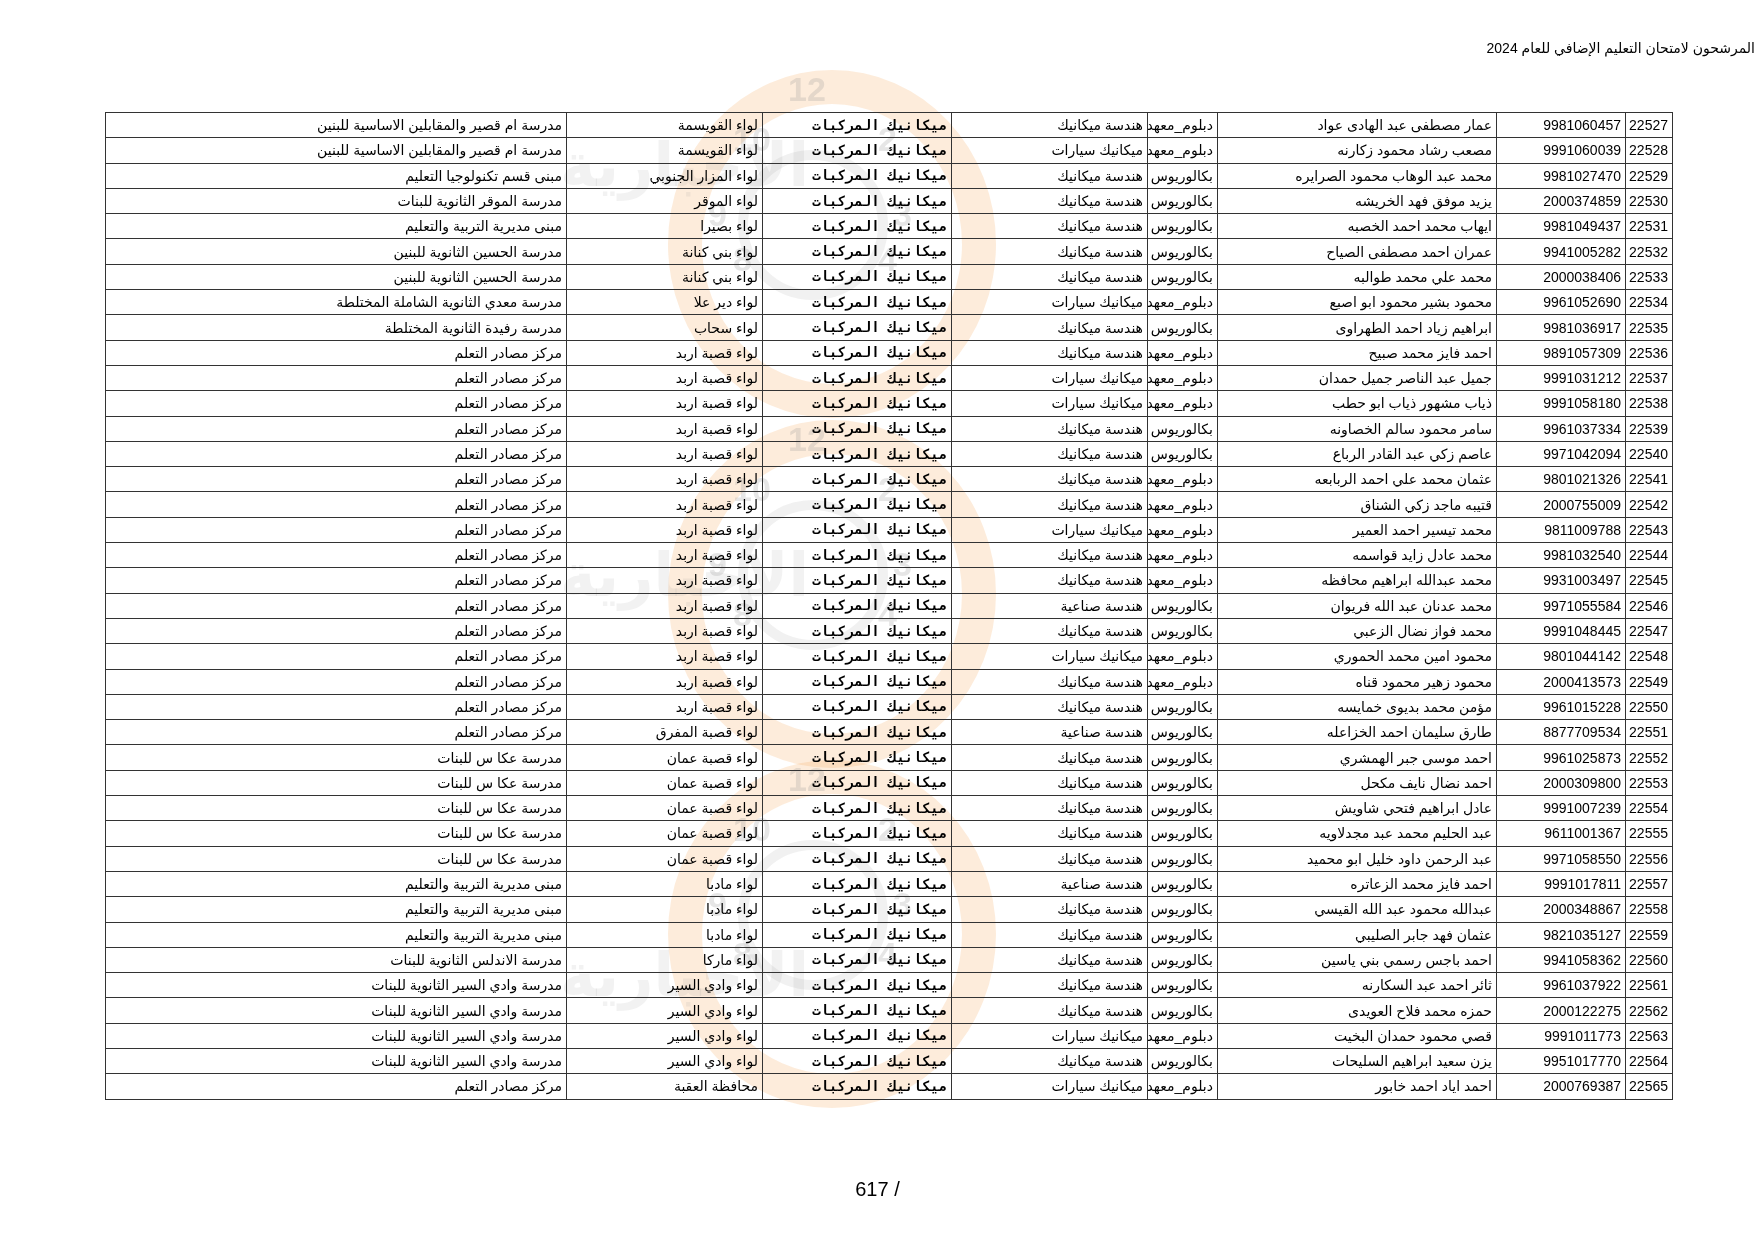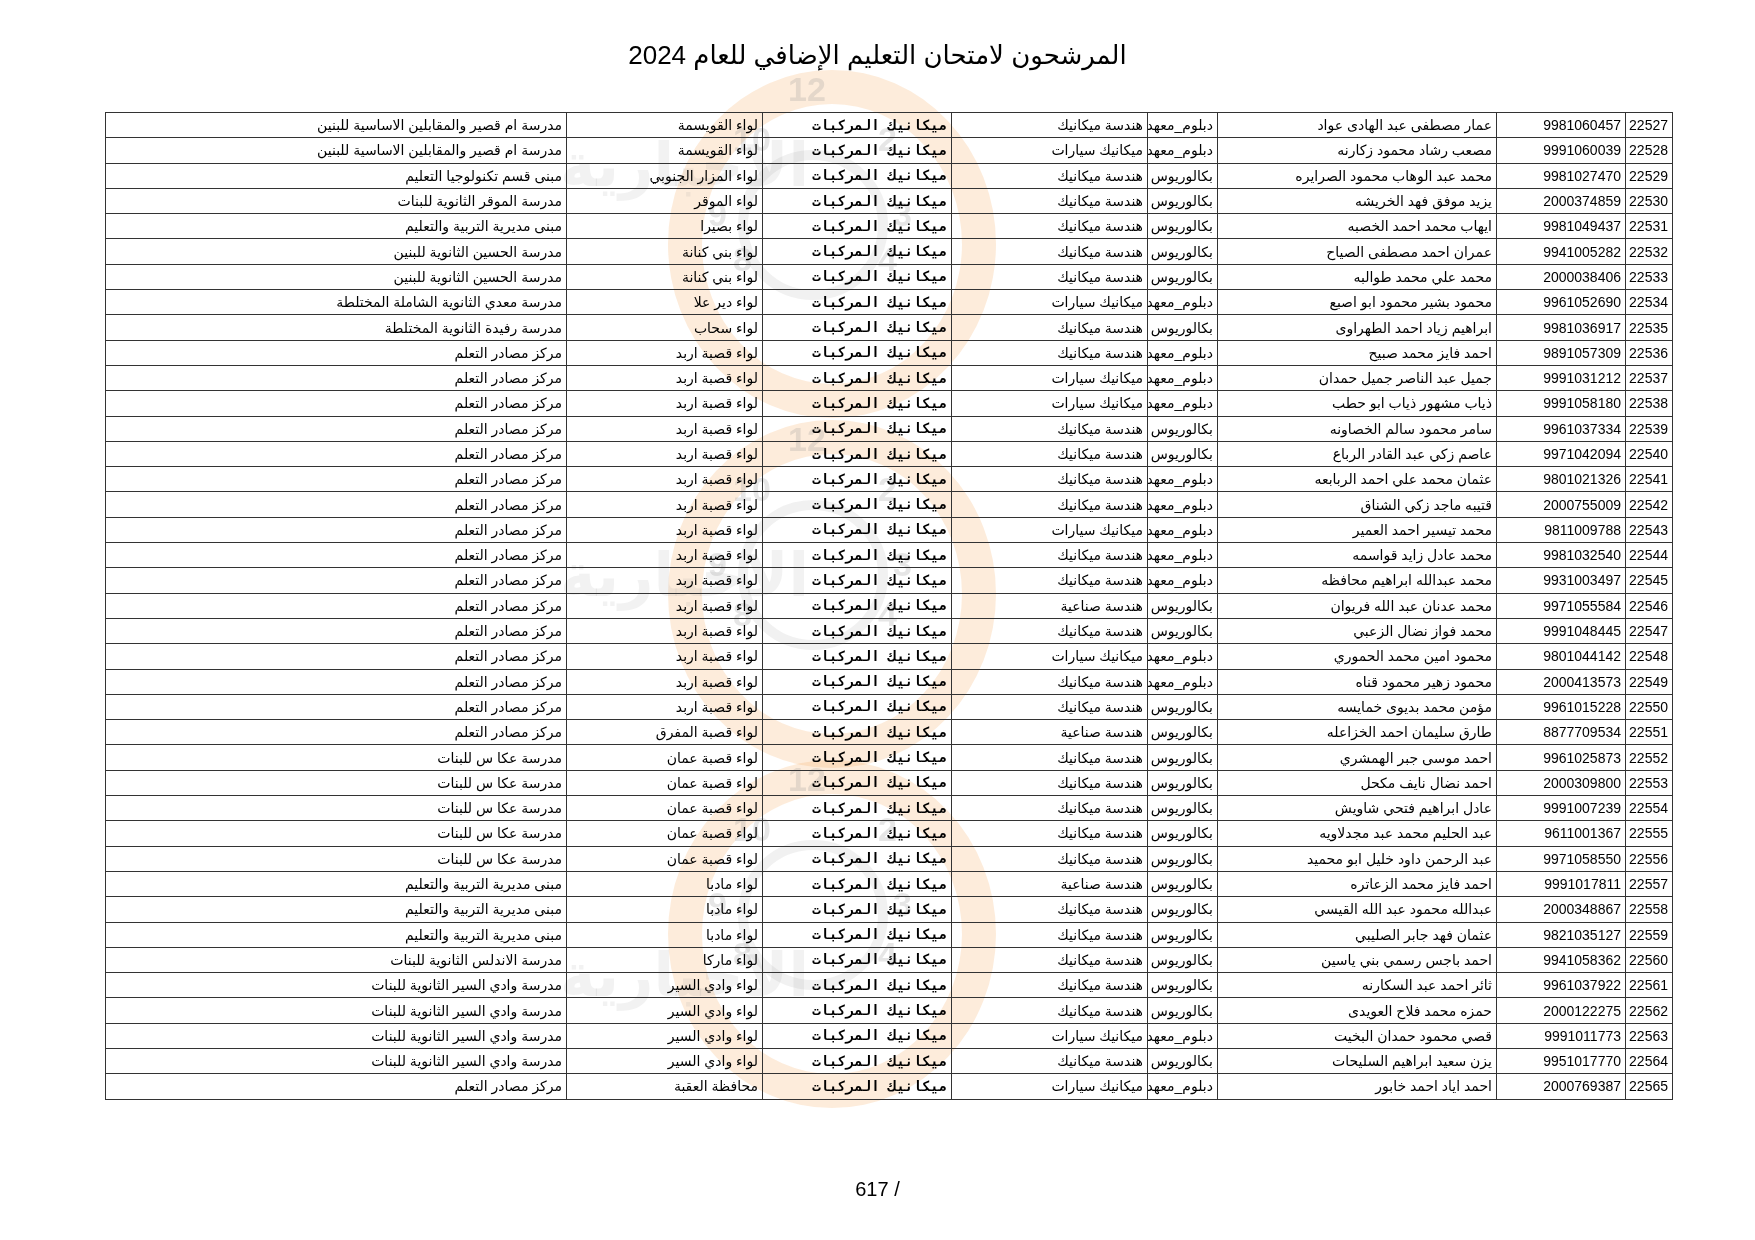--- a/index.html
+++ b/index.html
@@ -12,22 +12,22 @@
     position: absolute; border-radius: 50%;
     border: 34px solid rgba(244, 170, 90, 0.22);
   }
   .wm-face {
     position: absolute; border-radius: 50%;
     border: 10px solid rgba(150,150,150,0.13);
   }
   .wm-num { position: absolute; font-size: 34px; color: rgba(140,140,140,0.22); font-weight: bold; }
   .wm-text { position: absolute; font-size: 120px; font-weight: bold; color: rgba(150,150,150,0.12); }
   .title {
-    position: absolute; top: 40px; left: 0; width: 1755px; text-align: center;
-    font-size: 26px; z-index: 2; direction: rtl;
+    position: absolute; top: 40px; left: 0; width: 1755px; 
+    font-size: 14px; z-index: 2; direction: rtl;
   }
   table.grid {
     position: absolute; top: 112px; left: 105px; width: 1559px;
     border-collapse: collapse; direction: rtl; z-index: 2; table-layout: fixed;
   }
   table.grid td {
     border: 1.5px solid #333; height: 24.3px; padding: 0 4px;
     font-size: 14px; white-space: nowrap; overflow: hidden; text-align: right;
   }
   td.c-seat { width: 38px; font-family: "Liberation Sans", sans-serif; }

